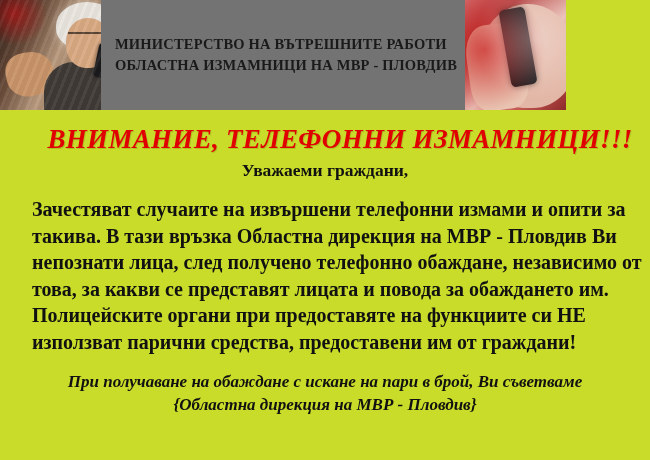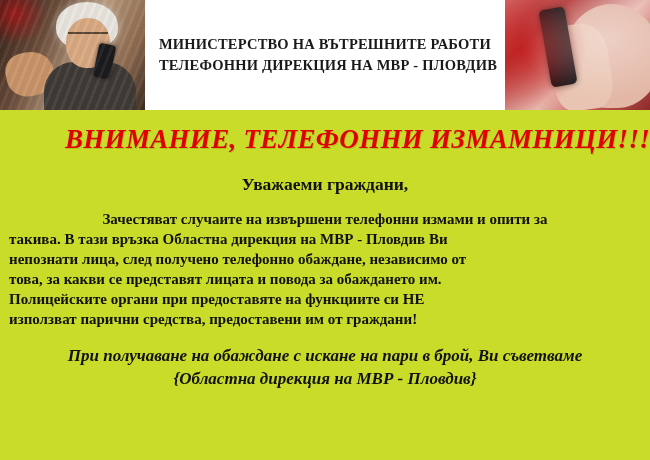--- a/index.html
+++ b/index.html
@@ -17,25 +17,25 @@
     position: relative;
     width: 650px;
     height: 460px;
     background: #c9dc2a;
     box-sizing: border-box;
   }
 
   
   .header {
     position: relative;
-    width: 650px;
+    width: 566px;
     height: 110px;
     display: flex;
     align-items: stretch;
-    background: #ffffff;
+    background: #737373;
   }
   .photo-left {
     position: relative;
     width: 160px;
     height: 110px;
     overflow: hidden;
     background: #5a4438;
   }
   
   .photo-left .bg-blur {
@@ -166,45 +166,45 @@
     box-shadow: 0 0 6px rgba(0,0,0,.55);
   }
   .photo-right .red-glow {
     position: absolute;
     left: 0; top: 0; width: 80px; height: 110px;
     background: radial-gradient(ellipse at 25% 45%, rgba(200,25,25,.75), rgba(200,25,25,0) 72%);
   }
 
   
   .alert {
-    text-align: right;
+    text-align: center;
     color: #e00000;
     font-family: "Liberation Serif", serif;
     font-weight: bold;
     font-style: italic;
     font-size: 27px;
     letter-spacing: .3px;
     margin-top: 14px;
-    margin-bottom: 19px;
+    margin-bottom: 5px;
     text-shadow: 1px 1px 0 rgba(0,0,0,.12);
     padding-left: 30px;
   }
   .greeting {
     text-align: center;
     font-family: "Liberation Serif", serif;
     font-weight: bold;
     font-size: 17.5px;
     color: #111;
     margin-bottom: 15px;
   }
   .para {
-    padding: 0 9px;
-    font-family: "Liberation Serif", serif;
-    font-weight: bold;
-    font-size: 15px;
+    padding: 0 32px;
+    font-family: "Liberation Serif", serif;
+    font-weight: bold;
+    font-size: 20px;
     line-height: 1.33;
     color: #111;
     text-align: center;
   }
   .para .ln {
     display: block;
     white-space: nowrap;
   }
   .para .ln.left { text-align: left; }
   .closing {
@@ -234,21 +234,21 @@
       <div class="body"></div>
       <div class="hair"></div>
       <div class="face"></div>
       <div class="glasses"></div>
       <div class="phone"></div>
       <div class="streak"></div>
     </div>
 
     <div class="title-block">
       <div class="title-line">МИНИСТЕРСТВО НА ВЪТРЕШНИТЕ РАБОТИ</div>
-      <div class="title-line">ТЕЛЕФОННИ ДИРЕКЦИЯ НА МВР - ПЛОВДИВ</div>
+      <div class="title-line">ОБЛАСТНА ИЗМАМНИЦИ НА МВР - ПЛОВДИВ</div>
     </div>
 
     <div class="photo-right">
       <div class="bg-blur"></div>
       <div class="face2"></div>
       <div class="hand2"></div>
       <div class="phone2"></div>
       <div class="red-glow"></div>
       <div class="sheen"></div>
     </div>

